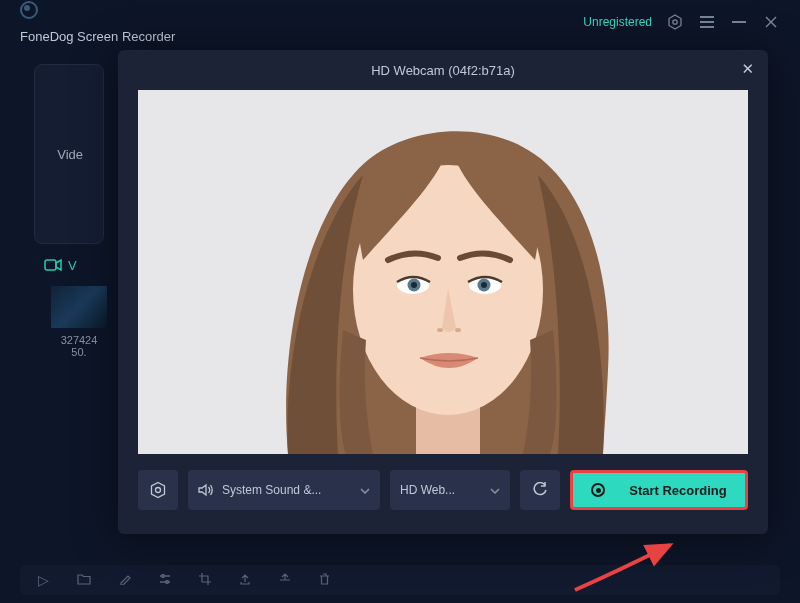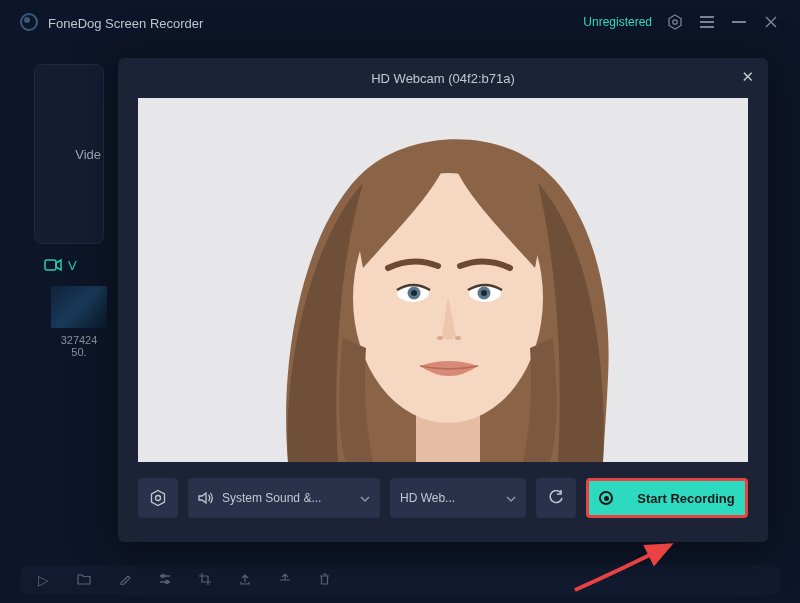--- a/index.html
+++ b/index.html
@@ -16,22 +16,23 @@
     
     .titlebar {
       display: flex;
       align-items: center;
       justify-content: space-between;
       padding: 10px 20px;
       height: 44px;
     }
     .titlebar-left {
       display: flex;
-      align-items: flex-end;
+      align-items: flex-start;
       gap: 10px;
+      flex-direction: column;
     }
     .logo-ring {
       width: 18px; height: 18px;
       border: 2px solid #3a5a7a;
       border-radius: 50%;
       position: relative;
     }
     .logo-ring::after {
       content: '';
       position: absolute;
@@ -72,21 +73,21 @@
       border: 1px solid #222a40;
       border-radius: 8px;
       height: 180px;
       display: flex;
       align-items: center;
       justify-content: center;
       font-size: 13px;
       color: #a0a8b8;
       overflow: hidden;
     }
-    .bg-tile-l { width: 70px; justify-content: flex-end; padding-right: 2px; }
+    .bg-tile-l { width: 70px; justify-content: flex-end; padding-right: 20px; }
     .bg-tile-r { width: 70px; justify-content: flex-start; padding-left: 2px; }
     .gallery-row {
       display: flex;
       justify-content: space-between;
       align-items: center;
       padding: 12px 44px 4px;
     }
     .gallery-left {
       display: flex;
       align-items: center;
@@ -154,21 +155,20 @@
       position: absolute;
       left: 118px;
       top: 50px;
       width: 650px;
       height: 484px;
       background: #1c2336;
       border-radius: 6px;
       box-shadow: 0 4px 40px rgba(0,0,0,0.5);
       display: flex;
       flex-direction: column;
-      margin-top: 8px;
     }
     .modal-head {
       display: flex;
       align-items: center;
       justify-content: center;
       position: relative;
       height: 40px;
       font-size: 13px;
       color: #c0c8d4;
     }
@@ -439,21 +439,21 @@
           <path d="M12.5 2 Q16 7 12.5 12"></path>
         </svg>
         <span>System Sound &amp;...</span>
       </span>
       <span class="chev">
         <svg width="10" height="6" viewBox="0 0 10 6" fill="none" stroke="currentColor" stroke-width="1.5">
             <path d="M1 1 L5 5 L9 1"></path>
           </svg>
       </span>
     </div>
-    <div class="ctrl-btn ctrl-dd" style="width:136px">
+    <div class="ctrl-btn ctrl-dd" style="width:120px">
       <span>HD Web...</span>
       <span class="chev">
         <svg width="10" height="6" viewBox="0 0 10 6" fill="none" stroke="currentColor" stroke-width="1.5">
             <path d="M1 1 L5 5 L9 1"></path>
           </svg>
       </span>
     </div>
     <div class="ctrl-btn ctrl-icon">
       <svg width="16" height="16" viewBox="0 0 16 16" fill="none" stroke="currentColor" stroke-width="1.5">
         <path d="M13 3 A6 6 0 1 0 14 8"></path>

